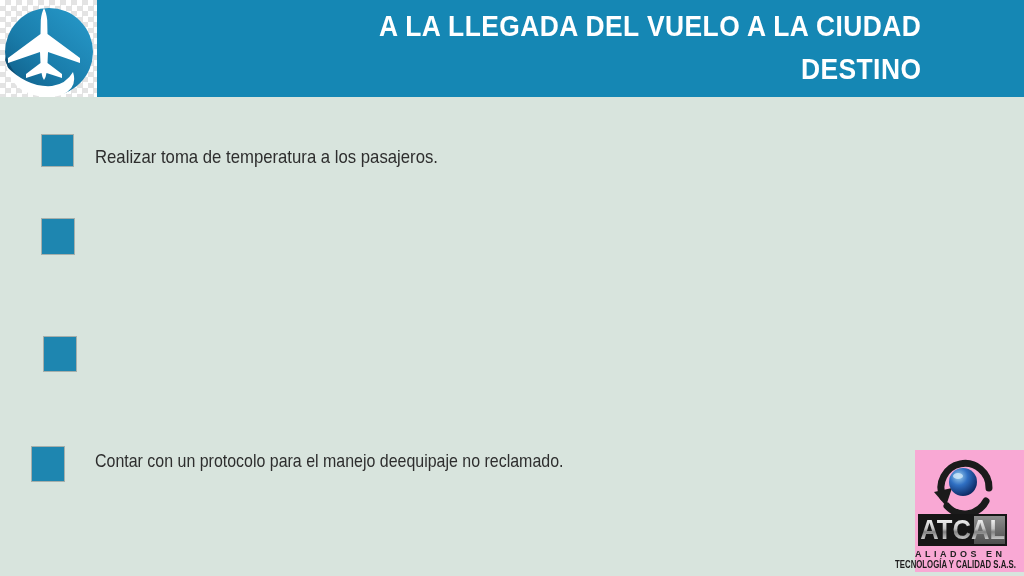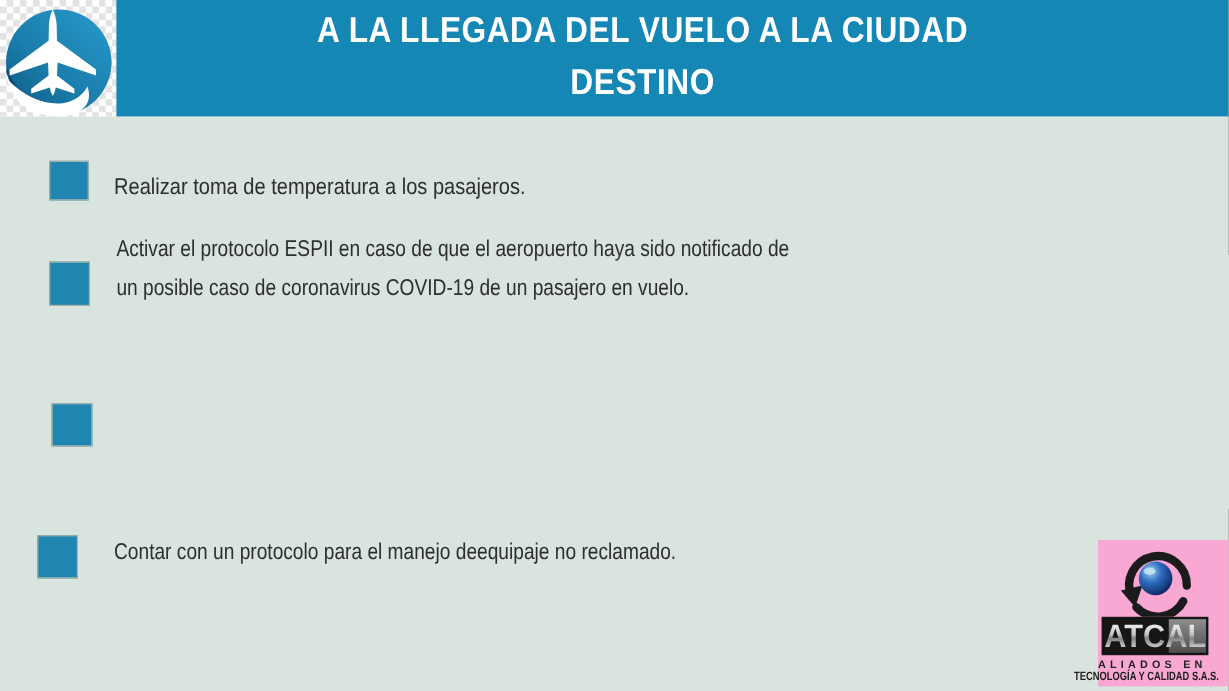--- a/index.html
+++ b/index.html
@@ -17,21 +17,21 @@
   }
   .logo-box svg{position:absolute;left:0;top:0;}
   
   .header{
     position:absolute;left:97px;top:0;right:0;height:97px;
     background:var(--header-blue,#1587b4);
   }
   .title-wrap{
     position:absolute;left:0;right:50px;top:4px;
     color:var(--title-text,#ffffff);
-    font-size:30px;font-weight:bold;line-height:43px;text-align:center;
+    font-size:30px;font-weight:bold;line-height:43px;text-align:right;
     letter-spacing:0.5px;
   }
   .title-line{transform:scaleX(0.88);}
   
   .sq{
     position:absolute;box-sizing:border-box;
     background:var(--bullet-blue,#1e86b0);
     border:1.5px solid #a5afab;
   }
   .sq.b1{left:41px;top:134px;width:33px;height:33px;}
@@ -113,24 +113,20 @@
   </div>
 
   <div class="sq b1"></div>
   <div class="sq b2"></div>
   <div class="sq b3"></div>
   <div class="sq b4"></div>
 
   <div class="btext t1">
     <div class="ln">Realizar toma de temperatura a los pasajeros.</div>
   </div>
-  <div class="btext t2">
-    <div class="ln">Activar el protocolo ESPII en caso de que el aeropuerto haya sido notificado de</div>
-    <div class="ln">un posible caso de coronavirus COVID-19 de un pasajero en vuelo.</div>
-  </div>
   <div class="btext t4">
     <div class="ln">Contar con un protocolo para el manejo deequipaje no reclamado.</div>
   </div>
 
   <div class="atcal">
     <svg class="atcal-eye" viewBox="0 0 75 62">
       <defs>
         <radialGradient id="eyeg" cx="0.35" cy="0.3" r="0.8">
           <stop offset="0" stop-color="#9fd1f0"></stop>
           <stop offset="0.4" stop-color="#2f6fc2"></stop>

